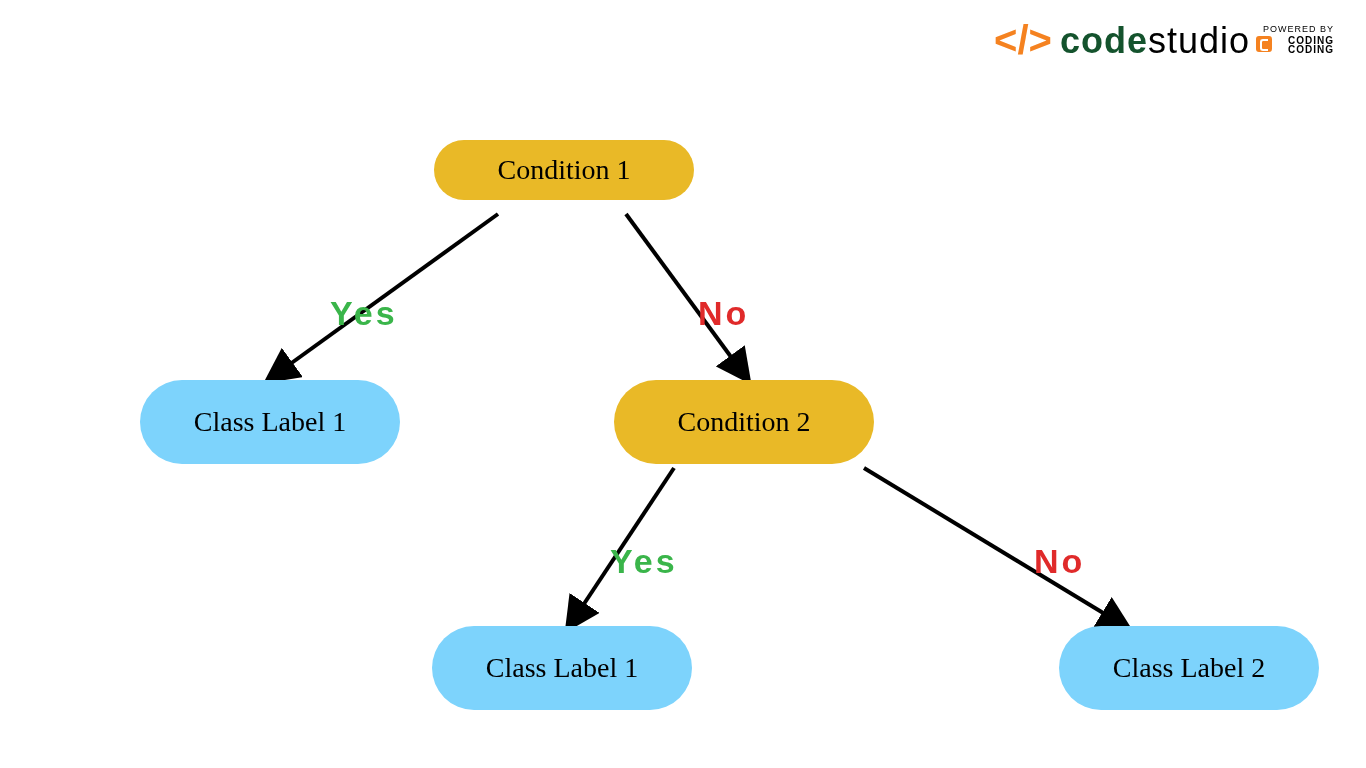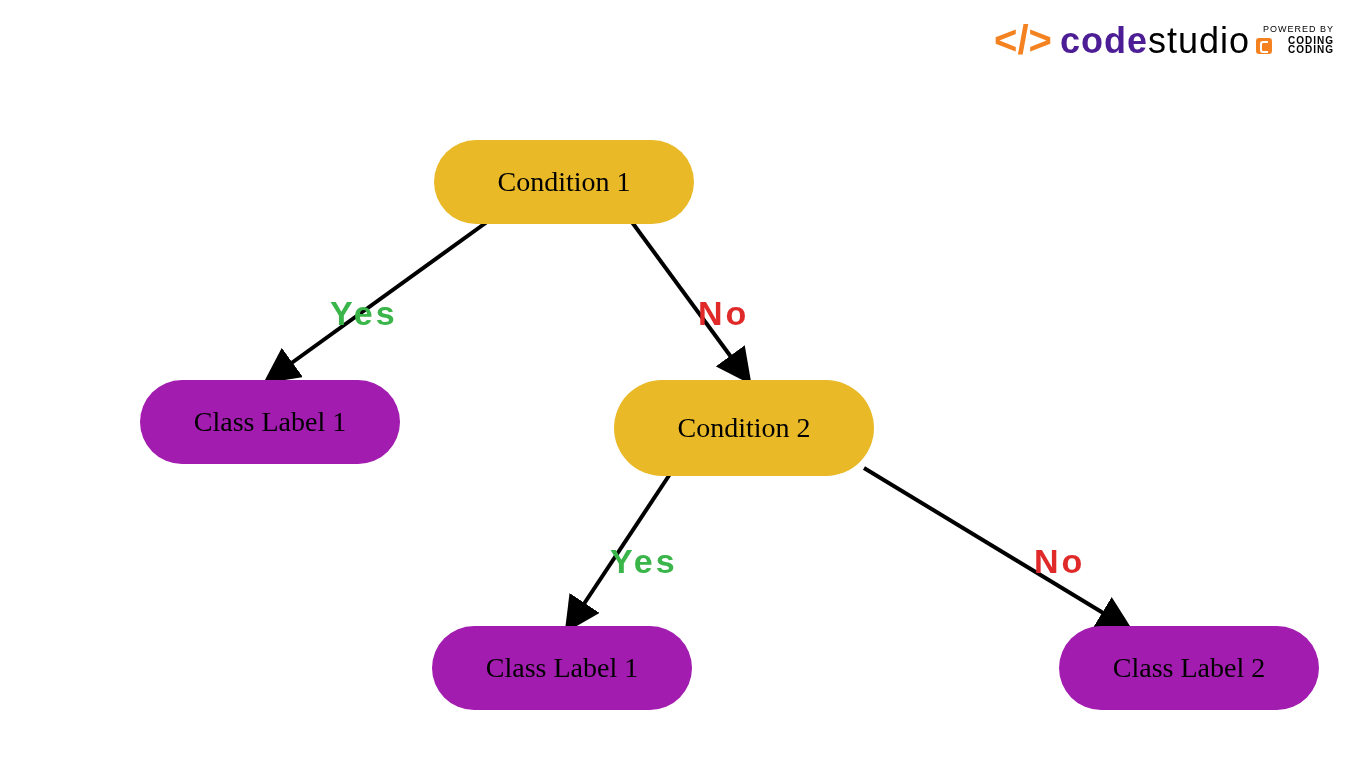--- a/index.html
+++ b/index.html
@@ -1,31 +1,31 @@
 <!DOCTYPE html>
 <html><head>
 <meta charset="utf-8">
 <style>
   html,body{margin:0;padding:0;width:1366px;height:768px;background:#fff;font-family:Georgia,'Times New Roman',serif;position:relative;overflow:hidden;}
   .node{position:absolute;display:flex;align-items:center;justify-content:center;font-size:28px;color:#000;border-radius:999px;}
   .cond{background:#e9b927;}
-  .leaf{background:#a21caf;}
+  .leaf{background:#7dd3fc;}
   .edge-label{position:absolute;font-family:Impact,'Arial Black',sans-serif;font-weight:900;font-size:34px;letter-spacing:3px;margin-top:48px;}
   .yes{color:#3ab54a;}
   .no{color:#e02a2a;}
   svg.arrows{position:absolute;left:0;top:0;width:1366px;height:768px;pointer-events:none;}
   
   .logo{position:absolute;top:18px;right:32px;display:flex;align-items:center;}
   .logo .brkts{font-size:40px;font-weight:900;color:#f58220;margin-right:8px;font-family:Arial,sans-serif;}
   .logo .cs{font-size:36px;font-family:Arial,sans-serif;letter-spacing:1px;}
-  .logo .cs .bold{font-weight:800;color:#4c1d95;margin-top:30px;}
+  .logo .cs .bold{font-weight:800;color:#14532d;margin-top:30px;}
   .logo .cs .light{font-weight:300;color:#000;text-align:right;}
   .logo-right{display:flex;flex-direction:column;align-items:flex-end;margin-left:6px;}
   .logo .pw{font-size:9px;letter-spacing:1px;color:#000;font-family:Arial,sans-serif;margin-top:-4px;}
-  .logo .cn{display:flex;align-items:flex-end;margin-top:2px;gap:12px;}
+  .logo .cn{display:flex;align-items:flex-start;margin-top:2px;gap:12px;}
   .logo .cn .ic{width:16px;height:16px;background:#f58220;border-radius:3px;margin-right:4px;position:relative;}
   .logo .cn .ic::after{content:"";position:absolute;left:4px;top:3px;width:6px;height:8px;border:2px solid #fff;border-right:none;border-radius:3px 0 0 3px;}
   .logo .cn .tx{font-size:10px;font-weight:800;letter-spacing:1px;color:#000;font-family:Arial,sans-serif;line-height:9px;}
 </style>
 </head>
 <body>
 
 <div class="logo">
   <span class="brkts">&lt;/&gt;</span>
   <span class="cs"><span class="bold">code</span><span class="light">studio</span></span>
@@ -47,22 +47,22 @@
 
   <line x1="498" y1="214" x2="268" y2="380" stroke="#000" stroke-width="4" marker-end="url(#ah)"></line>
 
   <line x1="626" y1="214" x2="748" y2="380" stroke="#000" stroke-width="4" marker-end="url(#ah)"></line>
 
   <line x1="674" y1="468" x2="568" y2="628" stroke="#000" stroke-width="4" marker-end="url(#ah)"></line>
 
   <line x1="864" y1="468" x2="1128" y2="628" stroke="#000" stroke-width="4" marker-end="url(#ah)"></line>
 </svg>
 
-<div class="node cond" style="left:434px;top:140px;width:260px;height:84px;">Condition 1</div>
+<div class="node cond" style="left:434px;top:140px;width:260px;height:60px;">Condition 1</div>
 <div class="node leaf" style="left:140px;top:380px;width:260px;height:84px;">Class Label 1</div>
-<div class="node cond" style="left:614px;top:380px;width:260px;height:96px;">Condition 2</div>
+<div class="node cond" style="left:614px;top:380px;width:260px;height:84px;">Condition 2</div>
 <div class="node leaf" style="left:432px;top:626px;width:260px;height:84px;">Class Label 1</div>
 <div class="node leaf" style="left:1059px;top:626px;width:260px;height:84px;">Class Label 2</div>
 
 <div class="edge-label yes" style="left:330px;top:246px;">Yes</div>
 <div class="edge-label no" style="left:698px;top:246px;">No</div>
 <div class="edge-label yes" style="left:610px;top:494px;">Yes</div>
 <div class="edge-label no" style="left:1034px;top:494px;">No</div>
 
 </body></html>

